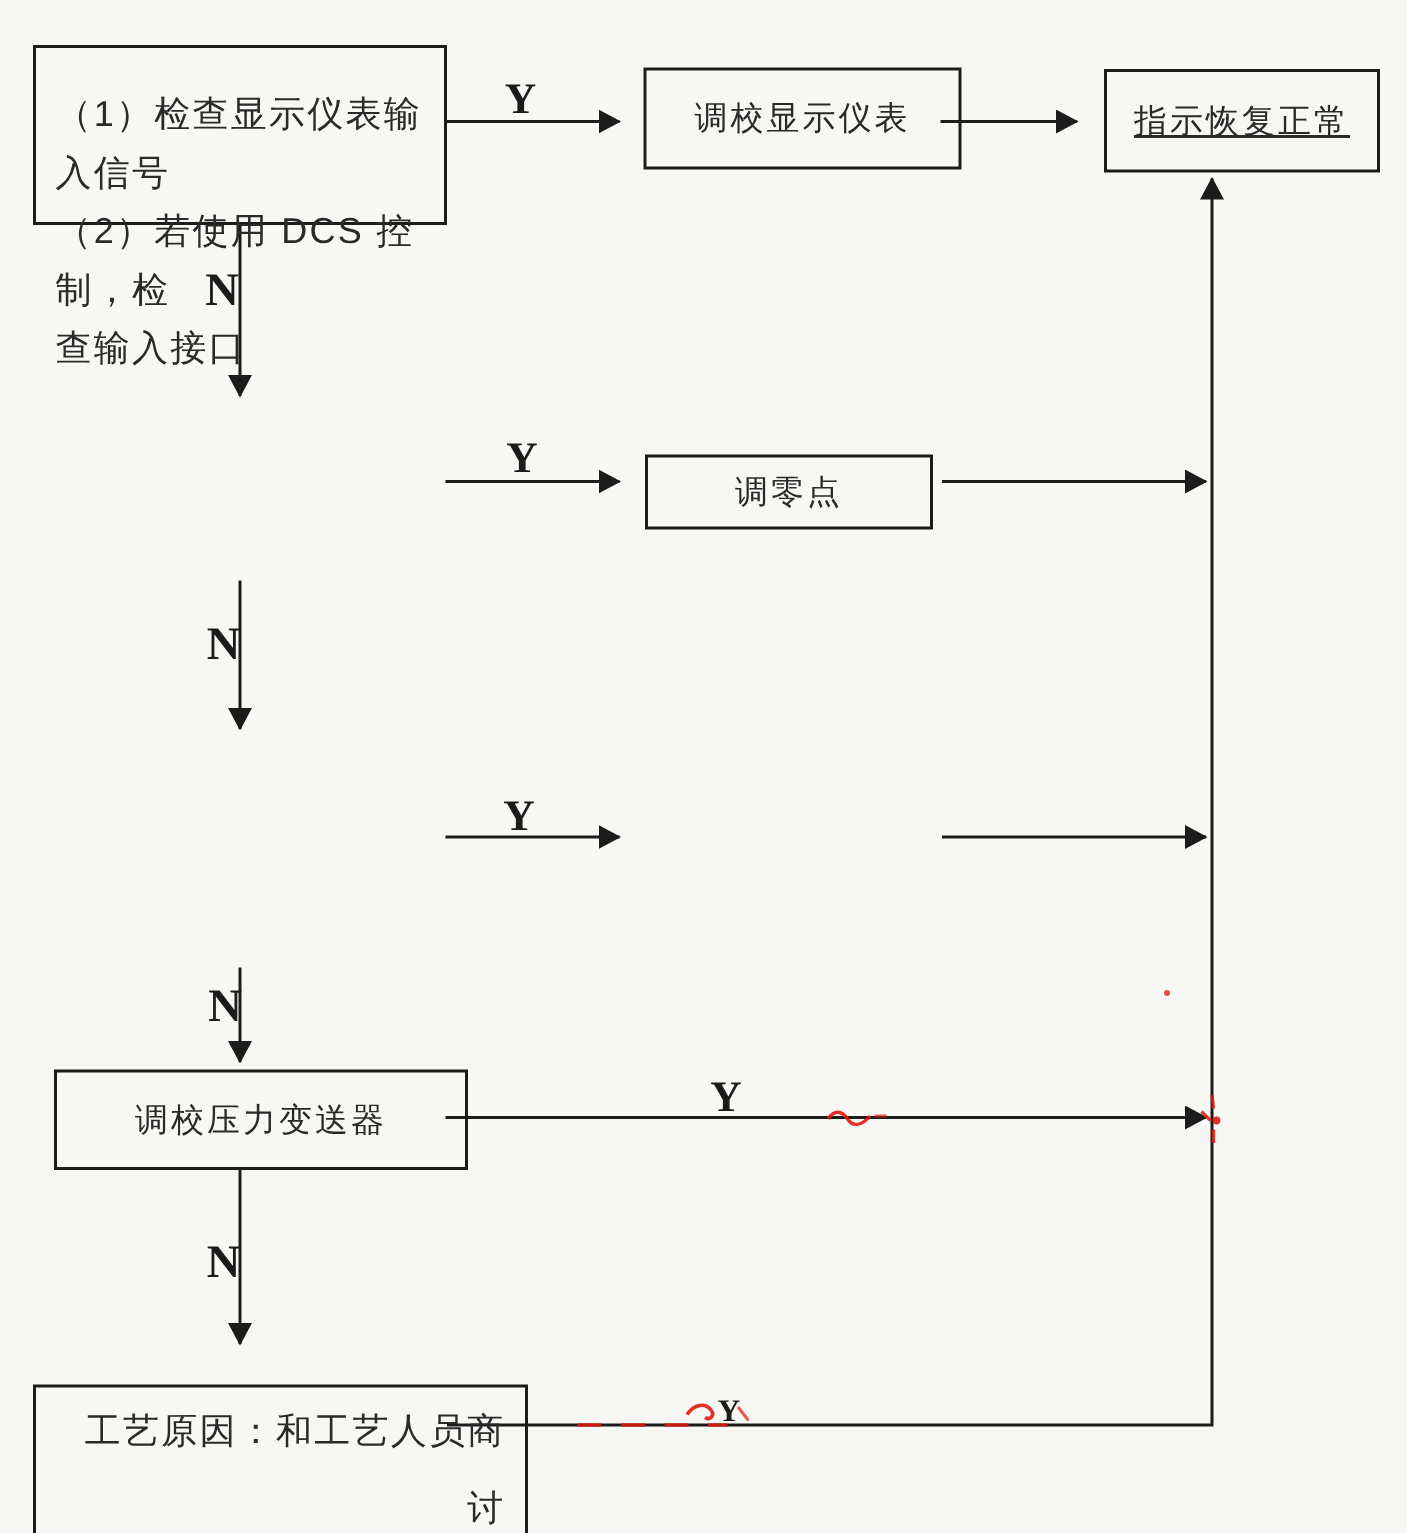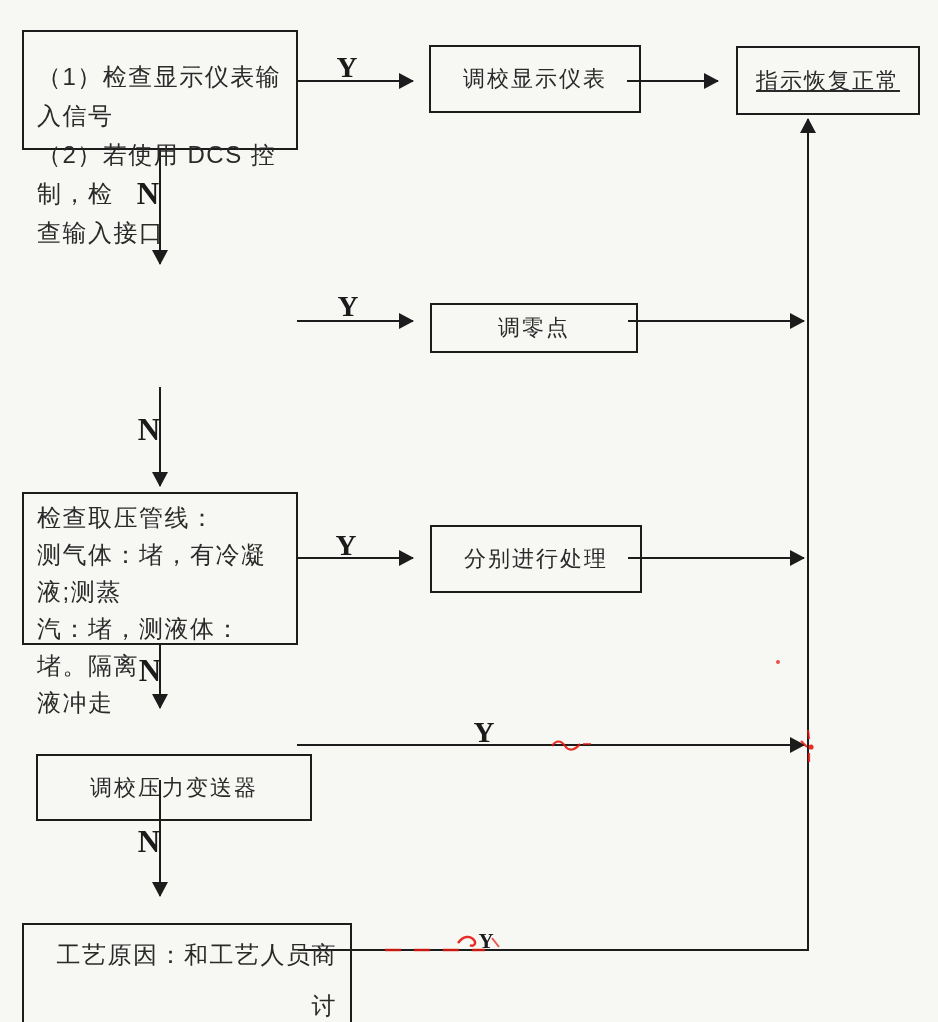--- a/index.html
+++ b/index.html
@@ -77,35 +77,30 @@
       <path class="redmark" d="M458 943 c5 -7 12 -8 16 -3 c3 4 -1 7 -4 5" stroke-width="2.4" opacity="0.9"></path>
       <path class="redmark" d="M492 938 l7 9" stroke-width="2" opacity="0.7"></path>
     </g>
   </svg>
 
   <div class="node node--left" style="left:22px;top:30px;width:276px;height:120px;">（1）检查显示仪表输入信号
 （2）若使用 DCS 控制，检
 查输入接口</div>
 
 
-  <div class="node node--left node--lines4" style="left:22px;top:492px;width:276px;height:153px;line-height:37px;">检查取压管线：
-测气体：堵，有冷凝液;测蒸
-汽：堵，测液体：堵。隔离
-液冲走</div>
 
-  <div class="node node--center" style="left:22px;top:754px;width:276px;height:67px;">调校压力变送器</div>
+  <div class="node node--center" style="left:22px;top:713px;width:276px;height:67px;">调校压力变送器</div>
 
   <div class="node node--left node--process" style="left:22px;top:923px;width:330px;height:102px;text-align:right;">工艺原因：和工艺人员商讨
 裁决，仪表无故障。</div>
 
   <div class="node node--center" style="left:415px;top:45px;width:212px;height:68px;">调校显示仪表</div>
 
-  <div class="node node--center" style="left:416px;top:303px;width:208px;height:50px;">调零点</div>
+  <div class="node node--center" style="left:416px;top:303px;width:192px;height:50px;">调零点</div>
 
-  <div class="node node--center" style="left:416px;top:525px;width:212px;height:68px;">分别进行处理</div>
 
   <div class="node node--center" style="left:722px;top:46px;width:184px;height:69px;text-decoration:underline;">指示恢复正常</div>
 
   <span class="lab lab--y" style="left:347px;top:67px;">Y</span>
   <span class="lab lab--y" style="left:348px;top:306px;">Y</span>
   <span class="lab lab--y" style="left:346px;top:545px;">Y</span>
   <span class="lab lab--y" style="left:484px;top:732px;">Y</span>
   <span class="lab lab--ysmall" style="left:486px;top:941px;">Y</span>
 
   <span class="lab lab--n" style="left:148px;top:193px;">N</span>

